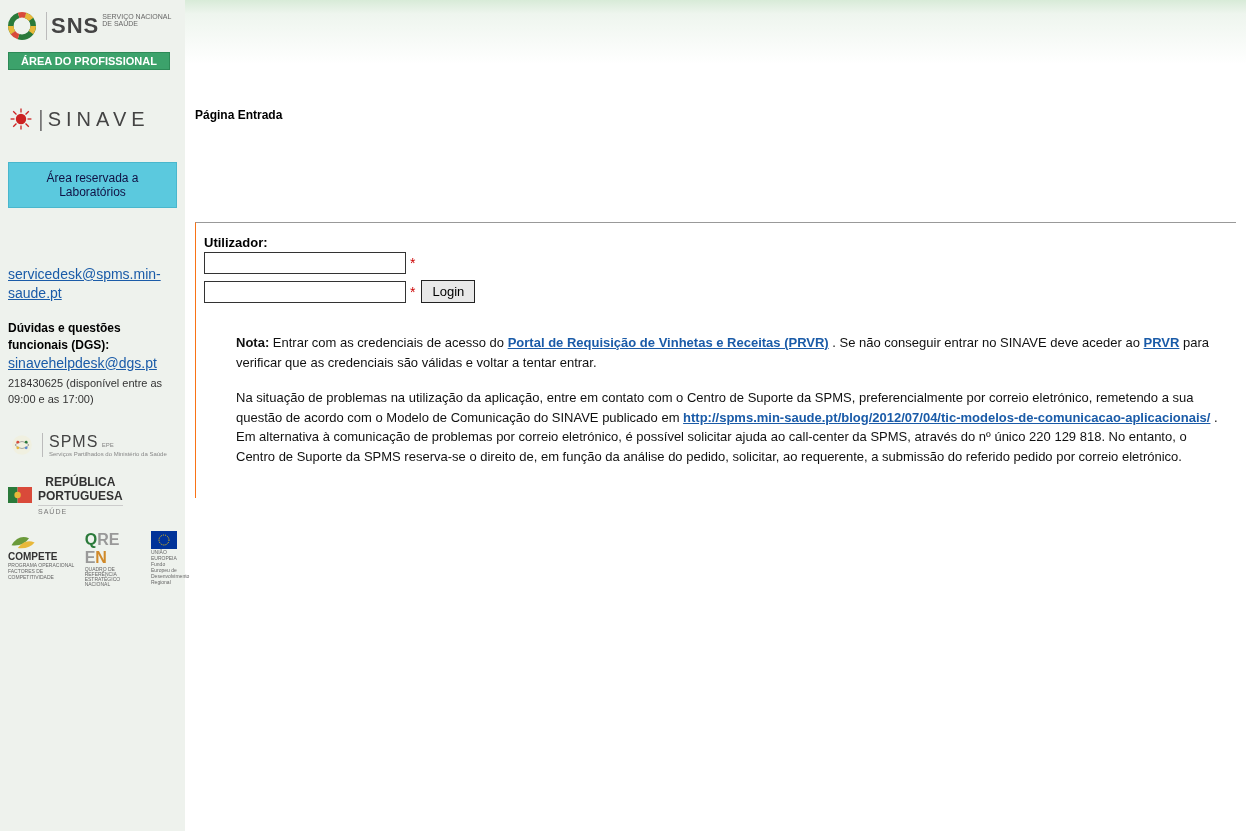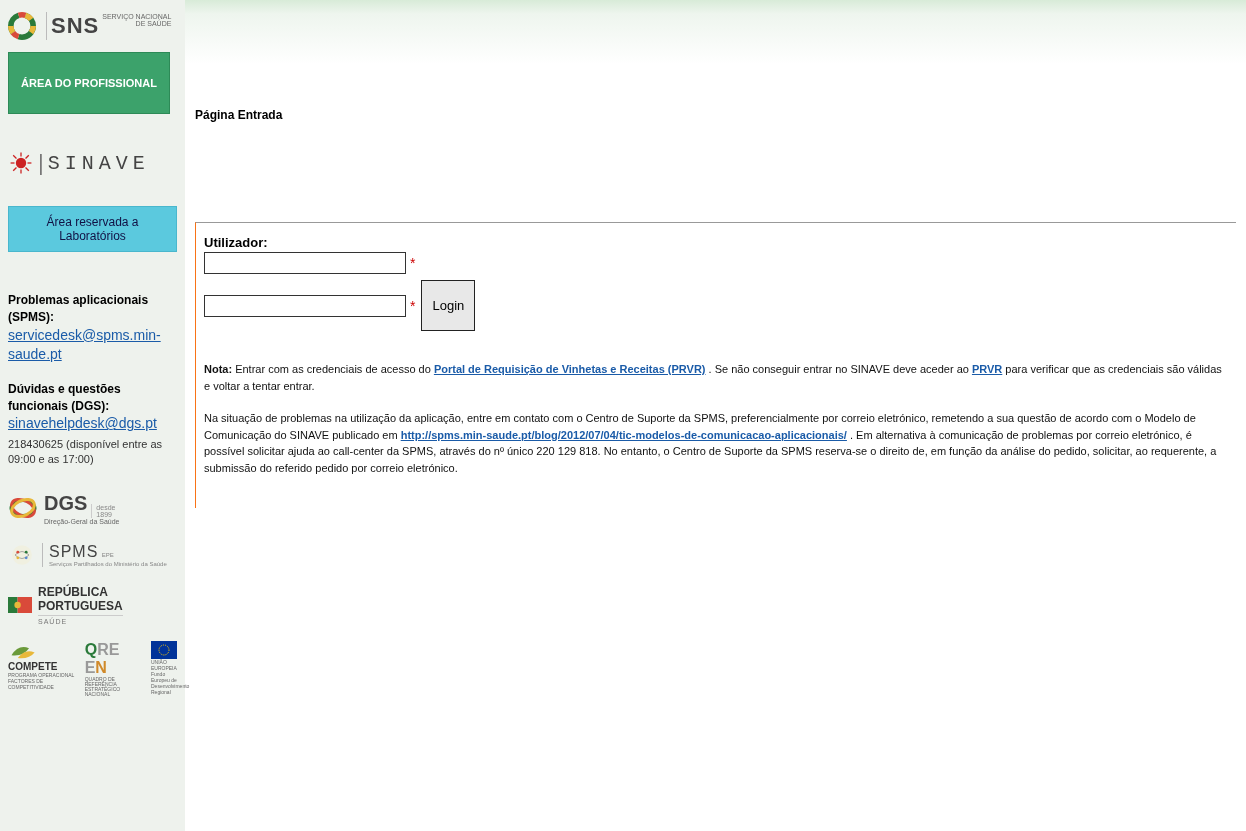--- a/index.html
+++ b/index.html
@@ -9,26 +9,26 @@
 
 
 .sidebar { width: 185px; background: #eef2ed; padding: 8px; flex-shrink: 0; }
 
 .sns-logo { display: flex; align-items: center; padding: 4px 0 12px 0; }
 .sns-logo-mark { width: 28px; height: 28px; margin-right: 6px; }
 .sns-logo-text-main { font-size: 22px; font-weight: bold; color: #444; letter-spacing: 1px; }
 .sns-logo-text-sub { font-size: 7px; color: #666; line-height: 1; }
 .sns-logo-divider { width: 1px; height: 28px; background: #bbb; margin: 0 4px; }
 
-.btn-area-prof { background: #3ca26b; color: #fff; border: 1px solid #2d8a57; padding: 24px 12px; font-size: 11px; font-weight: bold; cursor: pointer; font-family: inherit; margin-bottom: 36px; }
+.btn-area-prof { background: #3ca26b; color: #fff; border: 1px solid #2d8a57; padding: 2px 12px; font-size: 11px; font-weight: bold; cursor: pointer; font-family: inherit; margin-bottom: 36px; }
 
 .sinave-logo { display: flex; align-items: center; margin-bottom: 30px; }
 .sinave-mark { width: 26px; height: 26px; margin-right: 4px; }
 .sinave-divider { font-size: 22px; color: #777; margin-right: 4px; font-weight: 300; }
-.sinave-text { font-size: 20px; letter-spacing: 5px; color: #444; font-weight: 300; font-family: Liberation Mono, monospace; }
+.sinave-text { font-size: 20px; letter-spacing: 5px; color: #444; font-weight: 300; }
 
 .btn-area-lab { background: #5bc9de; border: 1px solid #49b7cd; color: #114; padding: 8px 10px; font-size: 12px; cursor: pointer; font-family: inherit; margin-bottom: 40px; }
 
 .support-block { margin-bottom: 16px; font-size: 12px; line-height: 1.4; }
 .support-block strong { font-weight: bold; }
 .support-block a { color: #1a5ba8; text-decoration: underline; font-size: 14px; }
 .support-block .phone { font-size: 11px; color: #333; margin-top: 3px; }
 
 .logos-block { margin-top: 24px; }
 .logo-item { margin-bottom: 16px; }
@@ -43,21 +43,21 @@
 .spms-logo { display: flex; align-items: center; }
 .spms-mark { width: 28px; height: 28px; }
 .spms-divider2 { width: 1px; height: 24px; background: #bbb; margin: 0 6px; }
 .spms-text { }
 .spms-text-main { font-size: 16px; font-weight: 300; color: #444; letter-spacing: 1px; }
 .spms-text-sub { font-size: 6px; color: #888; line-height: 1; }
 
 .rp-logo { display: flex; align-items: center; }
 .rp-flag { width: 24px; height: 16px; display: inline-block; }
 .rp-text { margin-left: 6px; }
-.rp-line1 { font-size: 12px; font-weight: bold; color: #333; }
+.rp-line1 { font-size: 12px; font-weight: bold; color: #333; text-align: center; }
 .rp-line2 { font-size: 7px; color: #777; letter-spacing: 1px; border-top: 1px solid #ccc; padding-top: 2px; margin-top: 2px; }
 
 .footer-logos { display: flex; align-items: flex-start; gap: 8px; }
 .compete-logo { }
 .compete-leaf { width: 28px; height: 20px; display: block; }
 .compete-text { font-size: 10px; font-weight: bold; color: #333; }
 .compete-sub { font-size: 5px; color: #666; }
 .qren-logo { }
 .qren-text { font-size: 16px; font-weight: bold; }
 .qren-q { color: #2a7a3a; }
@@ -75,42 +75,42 @@
 .page-content { padding: 16px 10px 10px 10px; }
 .page-title { font-size: 12px; font-weight: bold; margin-bottom: 100px; }
 
 .login-box { border-top: 1px solid #999; border-left: 1px solid #f97316; padding: 12px 8px 16px 8px; }
 
 .form-row { margin-bottom: 6px; }
 .form-label { font-size: 13px; font-weight: bold; display: block; margin-bottom: 2px; }
 .form-input-line { display: flex; align-items: center; }
 .form-input { width: 202px; height: 22px; border: 1px solid #333; padding: 2px 4px; font-size: 12px; font-family: inherit; }
 .req { color: #c00; margin-left: 4px; font-size: 14px; }
-.btn-login { margin-left: 6px; padding: 17px 10px; font-size: 13px; border: 1px solid #222; background: #e8e8e8; cursor: pointer; font-family: inherit; }
-
-.note-block { margin-top: 30px; font-size: 11px; line-height: 1.5; color: #111; }
+.btn-login { margin-left: 6px; padding: 3px 10px; font-size: 13px; border: 1px solid #222; background: #e8e8e8; cursor: pointer; font-family: inherit; }
+
+.note-block { margin-top: 30px; font-size: 13px; line-height: 1.5; color: #111; margin-left: 32px; }
 .note-block p { margin-bottom: 16px; }
 .note-block a { color: #1a5ba8; text-decoration: underline; font-weight: bold; }
 .note-label { font-weight: bold; }
 </style>
 </head>
 <body>
 
 <div class="layout">
   <aside class="sidebar">
 
     <div class="sns-logo">
       <svg class="sns-logo-mark" viewBox="0 0 40 40">
         <circle cx="20" cy="20" r="16" fill="none" stroke="#2a7a3a" stroke-width="8" stroke-dasharray="30 10"></circle>
         <circle cx="20" cy="20" r="16" fill="none" stroke="#d94a3a" stroke-width="8" stroke-dasharray="10 30" stroke-dashoffset="-30"></circle>
         <circle cx="20" cy="20" r="16" fill="none" stroke="#e8b83a" stroke-width="8" stroke-dasharray="10 30" stroke-dashoffset="-40"></circle>
       </svg>
       <div class="sns-logo-divider"></div>
       <div>
-        <div style="display:flex;align-items:flex-start;text-align:right;">
+        <div style="display:flex;align-items:flex-start;">
           <span class="sns-logo-text-main">SNS</span>
           <span style="margin-left:3px;">
             <div class="sns-logo-text-sub">SERVIÇO NACIONAL</div>
             <div class="sns-logo-text-sub">DE SAÚDE</div>
           </span>
         </div>
       </div>
     </div>
 
     <button class="btn-area-prof">ÁREA DO PROFISSIONAL</button>
@@ -129,48 +129,31 @@
             <line x1="13" y1="27" x2="8" y2="32"></line>
         </g>
       </svg>
       <span class="sinave-divider">|</span>
       <span class="sinave-text">SINAVE</span>
     </div>
 
     <button class="btn-area-lab">Área reservada a Laboratórios</button>
 
     <div class="support-block">
-      <strong>Problemas aplicacionais (SPMS):</strong><br>
+      <br>
       <a href="#">servicedesk@spms.min-saude.pt</a>
     </div>
 
     <div class="support-block">
       <strong>Dúvidas e questões funcionais (DGS):</strong><br>
       <a href="#">sinavehelpdesk@dgs.pt</a>
       <div class="phone">218430625 (disponível entre as 09:00 e as 17:00)</div>
     </div>
 
     <div class="logos-block">
-      <div class="logo-item dgs-logo">
-        <svg class="dgs-mark" viewBox="0 0 40 40">
-          <ellipse cx="20" cy="20" rx="16" ry="10" fill="none" stroke="#2a7a3a" stroke-width="4"></ellipse>
-          <ellipse cx="20" cy="20" rx="16" ry="10" fill="none" stroke="#d94a3a" stroke-width="4" transform="rotate(25 20 20)"></ellipse>
-          <ellipse cx="20" cy="20" rx="16" ry="10" fill="none" stroke="#e8b83a" stroke-width="4" transform="rotate(-25 20 20)"></ellipse>
-        </svg>
-        <div class="dgs-text">
-          <div style="display:flex;align-items:baseline;">
-            <span class="dgs-text-main">DGS</span>
-            <span class="dgs-year" style="border-left:1px solid #ccc;padding-left:4px;">
-              <span>desde</span><br>
-              <span>1899</span>
-            </span>
-          </div>
-          <div class="dgs-text-sub">Direção-Geral da Saúde</div>
-        </div>
-      </div>
 
       <div class="logo-item spms-logo">
         <svg class="spms-mark" viewBox="0 0 40 40">
           <circle cx="20" cy="20" r="14" fill="#f0f0e0"></circle>
           <path d="M10 20 Q20 10 30 20 Q20 30 10 20" fill="none" stroke="#888" stroke-width="1"></path>
           <circle cx="14" cy="16" r="2" fill="#d94a3a"></circle>
             <circle cx="26" cy="16" r="2" fill="#2a7a3a"></circle>
           <circle cx="14" cy="24" r="2" fill="#e8b83a"></circle>
             <circle cx="26" cy="24" r="2" fill="#5a8ad0"></circle>
         </svg>

